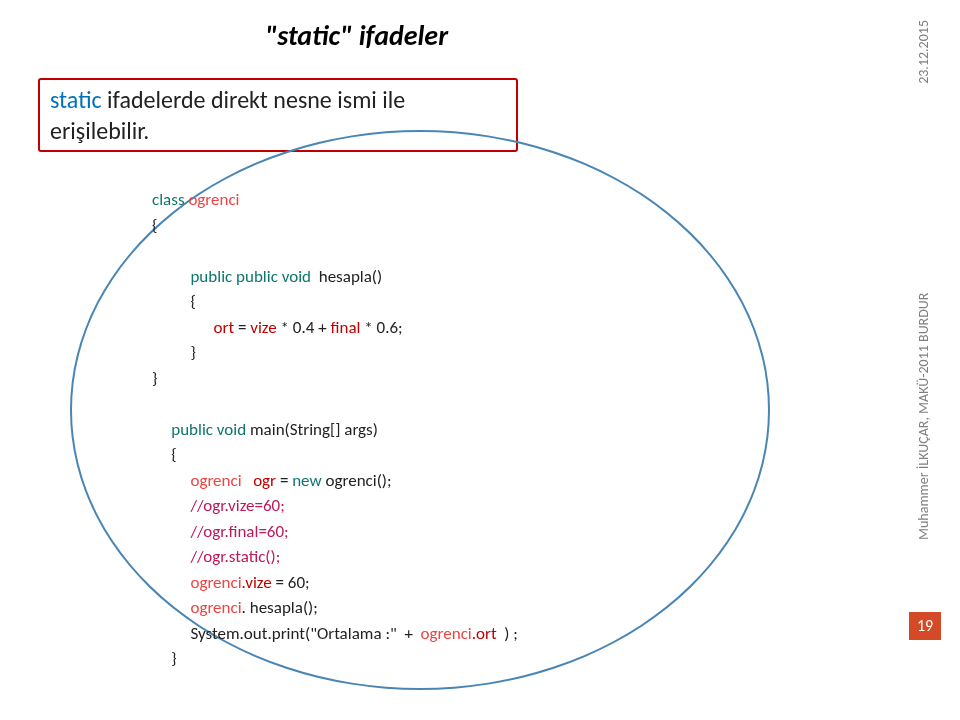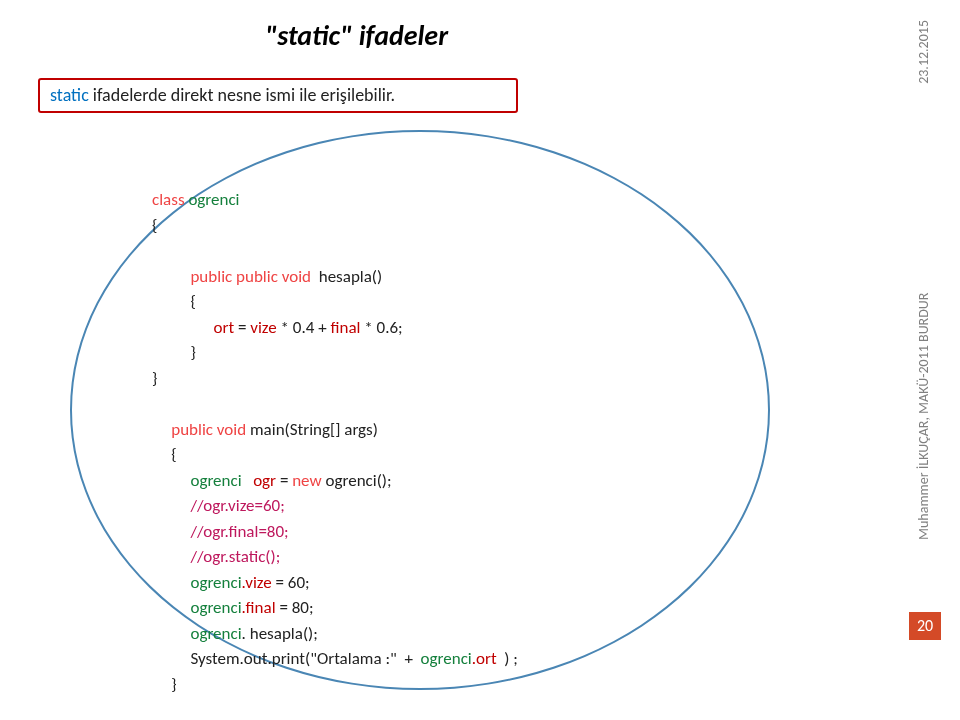--- a/index.html
+++ b/index.html
@@ -21,43 +21,43 @@
     color: #000;
   }
   .subtitle-box {
     position: absolute;
     top: 78px;
     left: 38px;
     width: 480px;
     border: 2px solid #c00000;
     border-radius: 3px;
     padding: 4px 10px;
-    font-size: 18px;
+    font-size: 24px;
     line-height: 1.3;
   }
   .subtitle-box .kw { color: #0070c0; }
   .subtitle-box .txt { color: #222; }
   .code-bubble {
     position: absolute;
     top: 130px;
     left: 70px;
     width: 700px;
     height: 560px;
     border: 2px solid #4a86b4;
     border-radius: 50% / 50%;
     padding: 55px 80px;
     font-size: 17px;
     line-height: 1.5;
   }
   .code-bubble .l { white-space: pre; }
-  .kw { color: #ef4444; }
+  .kw { color: #0f766e; }
   .var { color: #222; }
   .cmt { color: #be185d; }
   .pg { color: #c00000; }
-  .og { color: #15803d; text-align: center; }
+  .og { color: #ef4444; text-align: center; }
   .txt { color: #222; }
 
   .date-vertical {
     position: absolute;
     right: 28px;
     top: 20px;
     font-size: 14px;
     color: #808080;
     writing-mode: vertical-rl;
     text-orientation: mixed;
@@ -103,24 +103,23 @@
   <div class="l"><span class="kw">          public public void  </span><span class="var">hesapla()</span></div>
   <div class="l"><span class="var">          {</span></div>
   <div class="l"><span class="pg">                ort </span><span class="var">= </span><span class="pg">vize </span><span class="var">* 0.4 + </span><span class="pg">final </span><span class="var">* 0.6;</span></div>
   <div class="l"><span class="var">          }</span></div>
   <div class="l"><span class="var">}</span></div>
   <div class="l"><span></span>&nbsp;</div>
   <div class="l"><span class="kw">     public void </span><span class="var">main(String[] args)</span></div>
   <div class="l"><span class="var">     {</span></div>
   <div class="l"><span class="og">          ogrenci   </span><span class="pg">ogr </span><span class="var">= </span><span class="kw">new </span><span class="var">ogrenci();</span></div>
   <div class="l"><span class="cmt">          //ogr.vize=60;</span></div>
-  <div class="l"><span class="cmt">          //ogr.final=80;</span></div>
+  <div class="l"><span class="cmt">          //ogr.final=60;</span></div>
   <div class="l"><span class="cmt">          //ogr.static();</span></div>
   <div class="l"><span class="og">          ogrenci</span><span class="pg">.vize </span><span class="var">= 60;</span></div>
-  <div class="l"><span class="og">          ogrenci</span><span class="pg">.final </span><span class="var">= 80;</span></div>
   <div class="l"><span class="og">          ogrenci</span><span class="var">. hesapla();</span></div>
   <div class="l"><span class="var">          System.out.print("Ortalama :"  +  </span><span class="og">ogrenci</span><span class="pg">.ort  </span><span class="var">) ;</span></div>
   <div class="l"><span class="var">     }</span></div>
 </div>
 
 <div class="date-vertical">23.12.2015</div>
 <div class="footer-vertical">Muhammer İLKUÇAR, MAKÜ-2011 BURDUR</div>
-<div class="page-num">20</div>
+<div class="page-num">19</div>
 
 </body></html>

